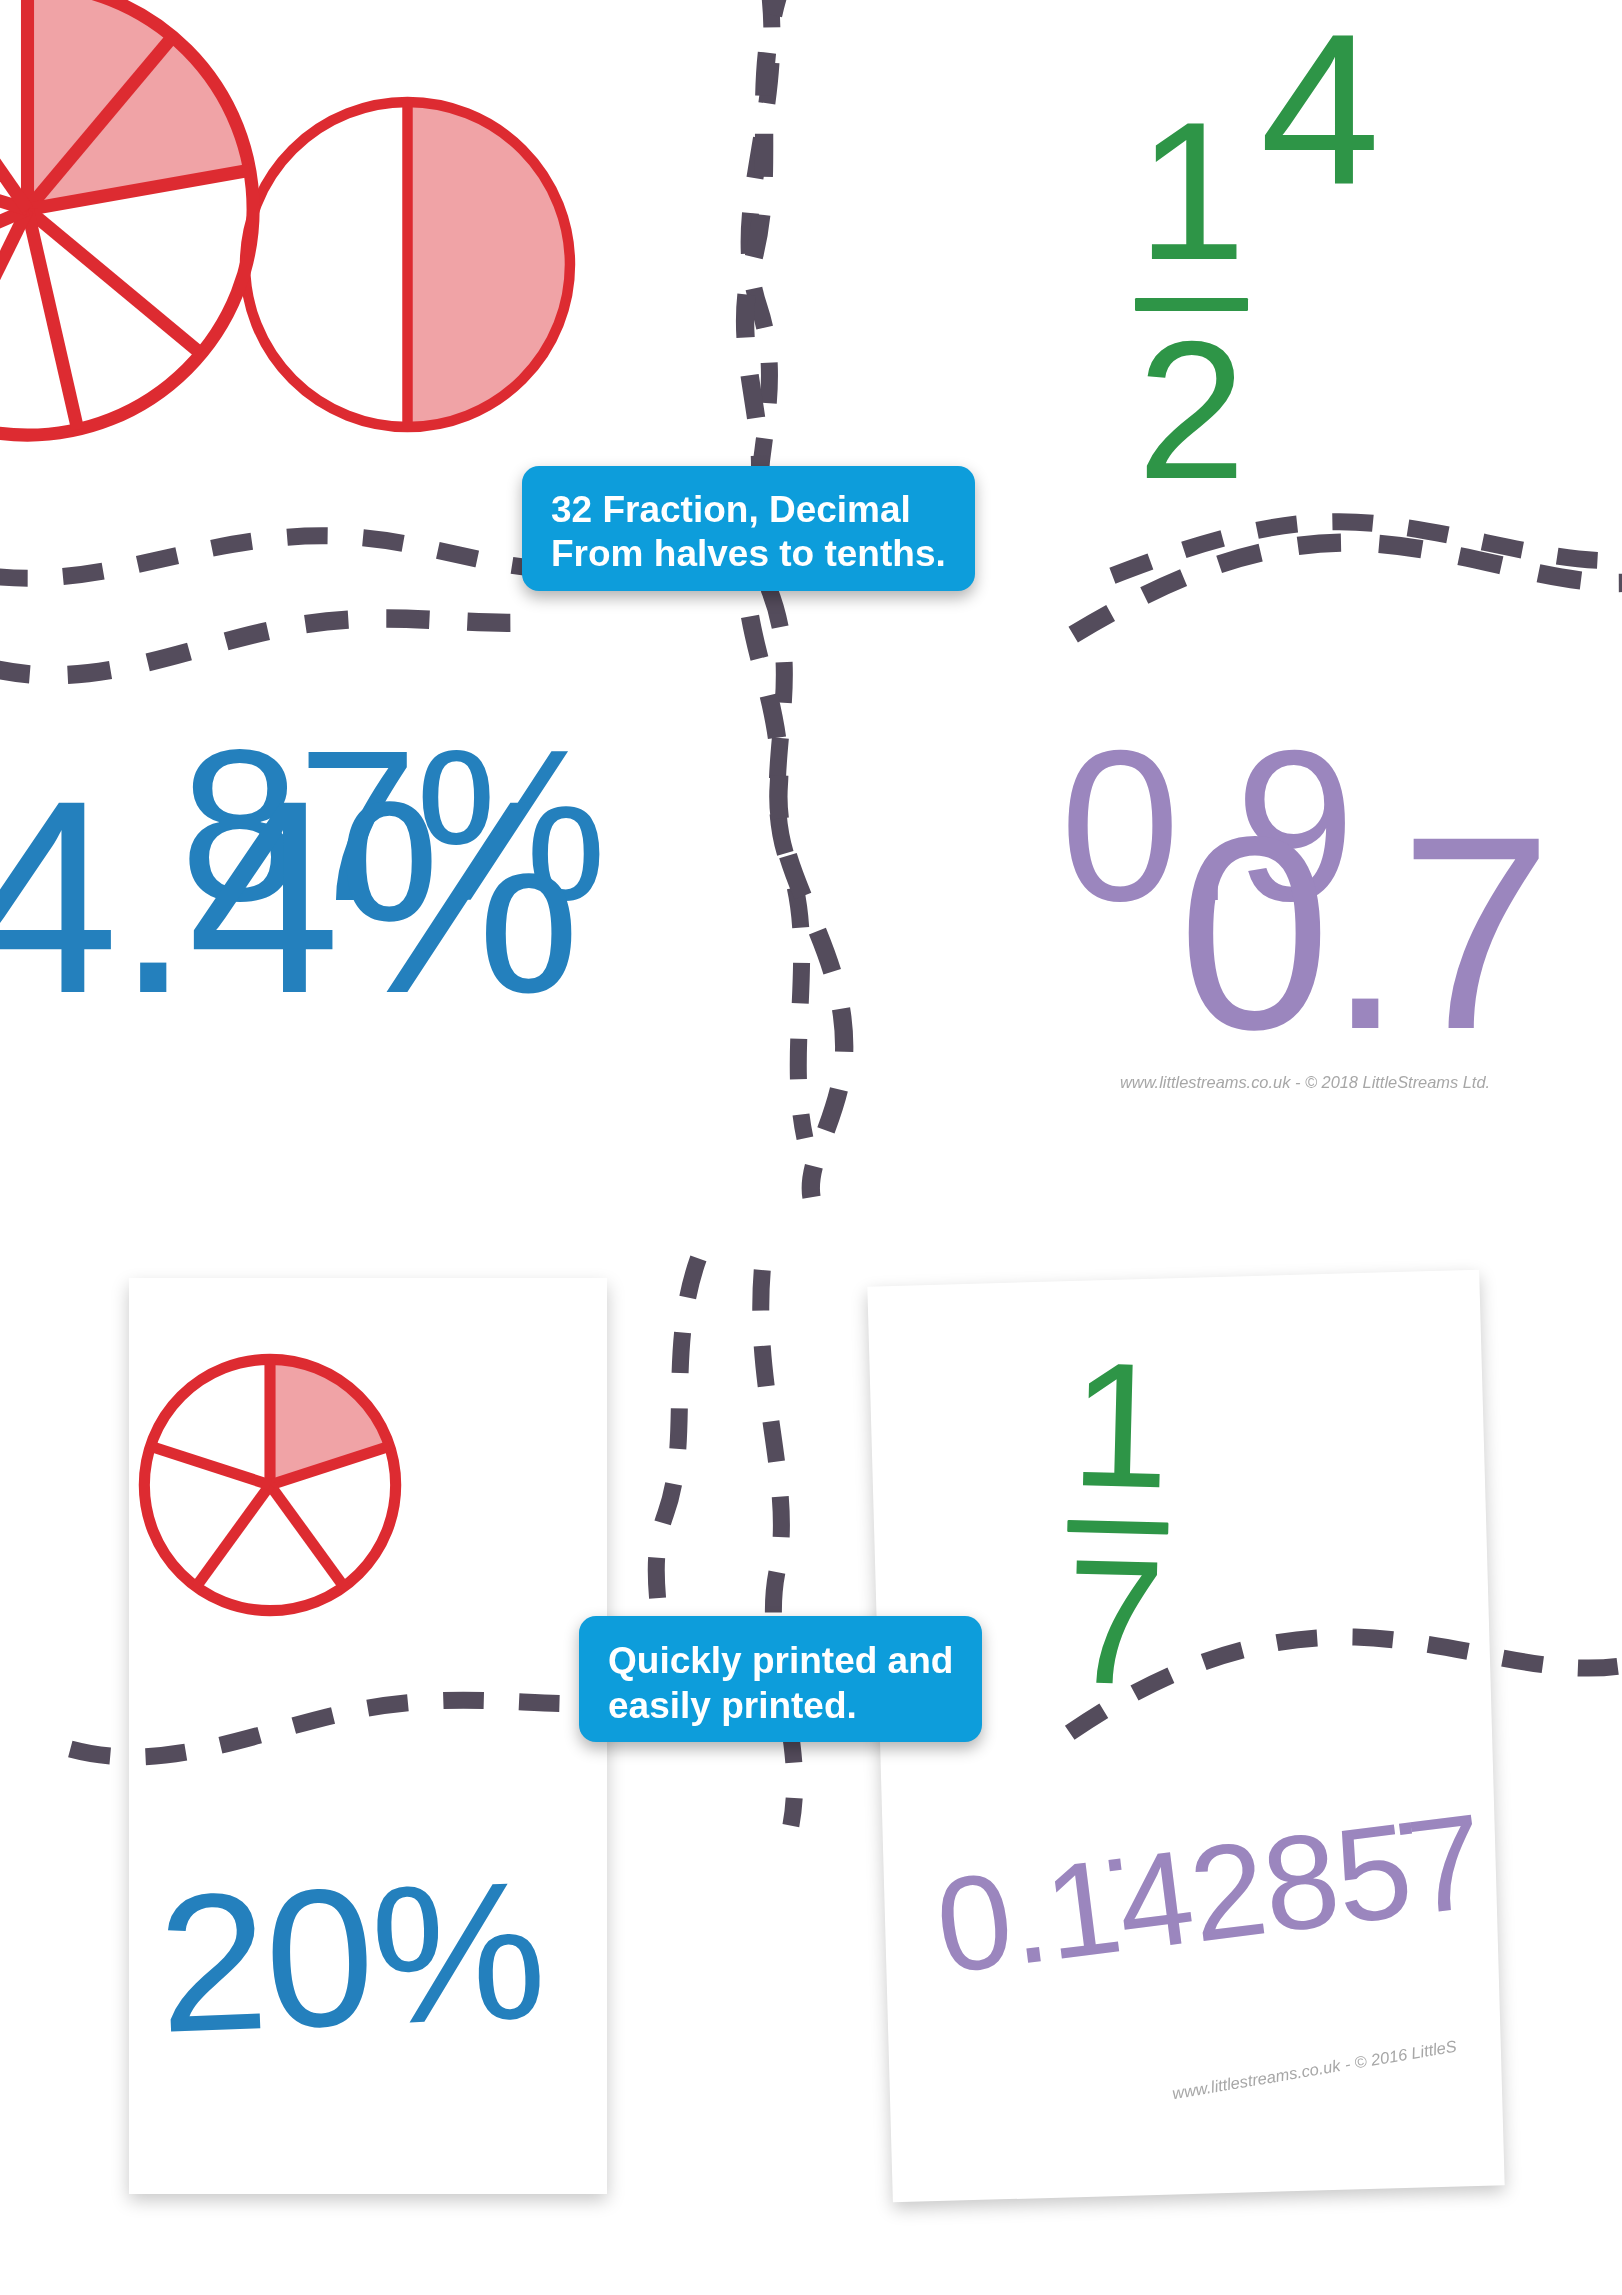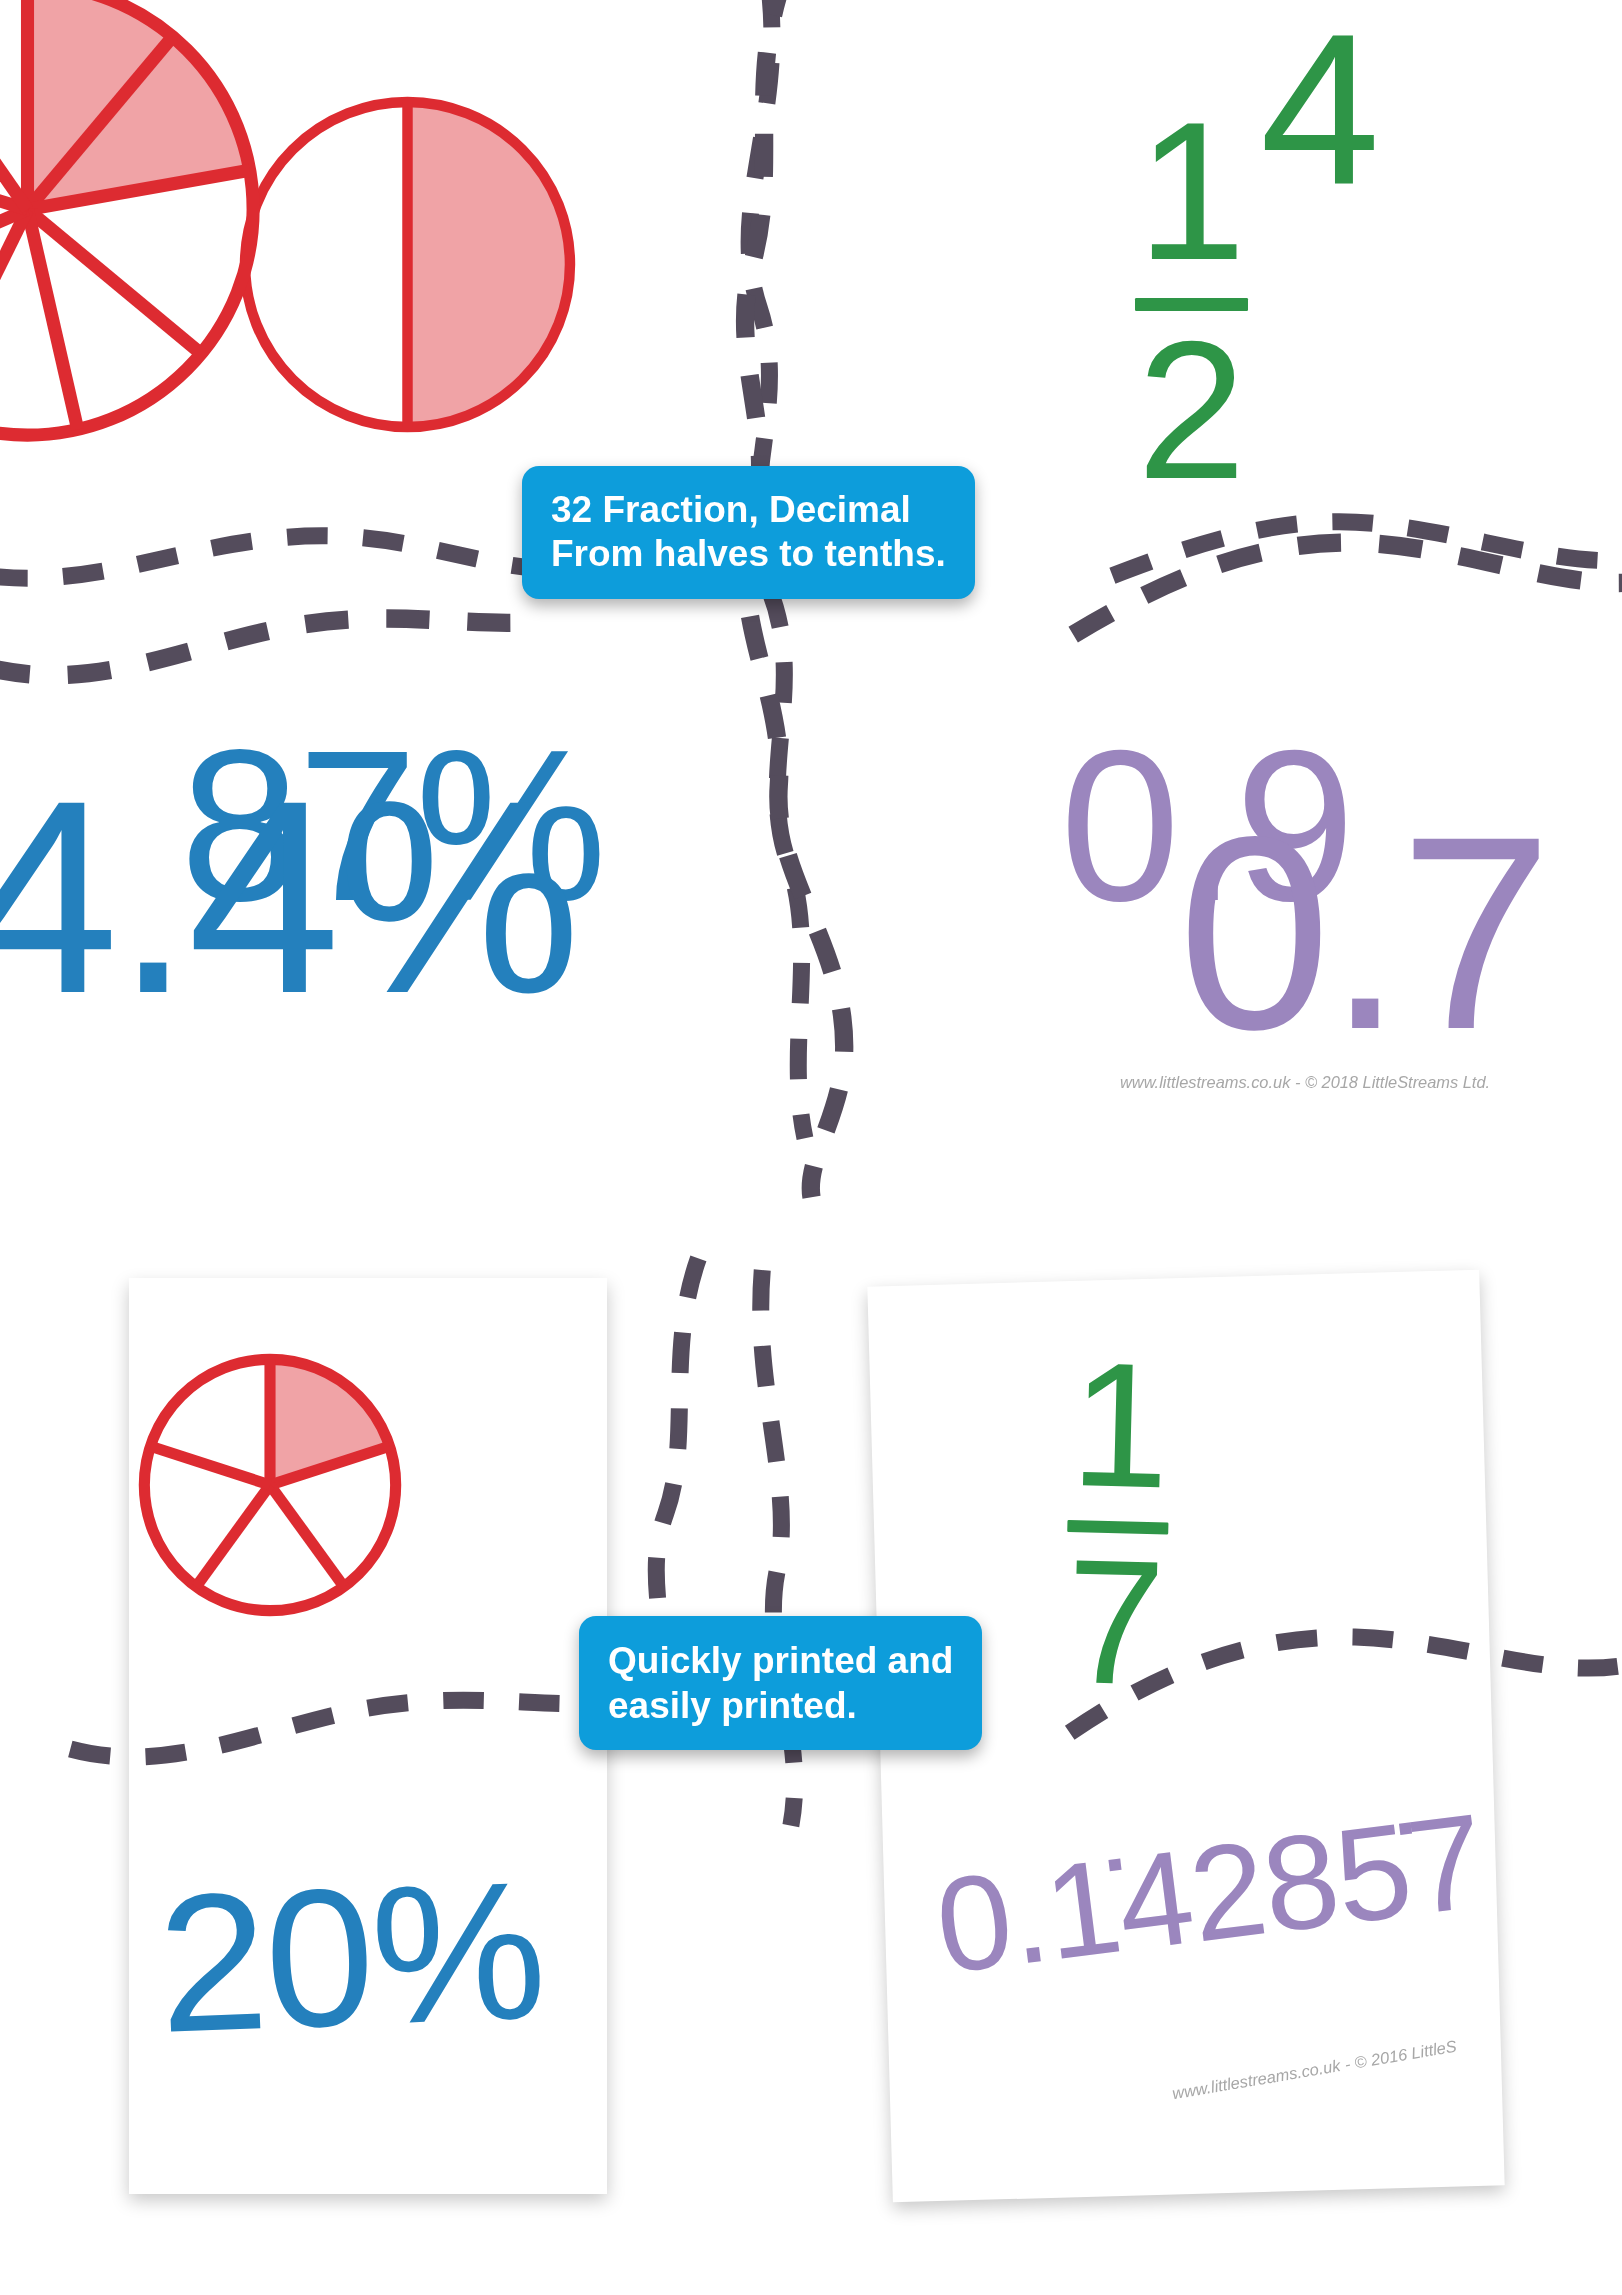--- a/index.html
+++ b/index.html
@@ -30,21 +30,21 @@
   .frac .bar{display:block;background:currentColor;border-radius:1.3px;}
 
   
   svg.dash{position:absolute;overflow:visible;pointer-events:none;}
   svg.dash path{fill:none;stroke:#544c5c;stroke-linecap:butt;}
 
   
   .callout{position:absolute;background:#0d9ddb;border-radius:17px;
            color:#fff;font-weight:bold;
            box-shadow:0 6.5px 14.4px rgba(0,0,0,.30);
-           padding:22px 29px 22px 29px;}
+           padding:22px 29px 14px 29px;}
   .callout .ln{display:block;white-space:nowrap;}
 
   
   .copy{color:#a7a7a7;font-style:italic;white-space:nowrap;}
 
   
   .card{position:absolute;background:#fff;}
 </style>
 </head>
 <body>

